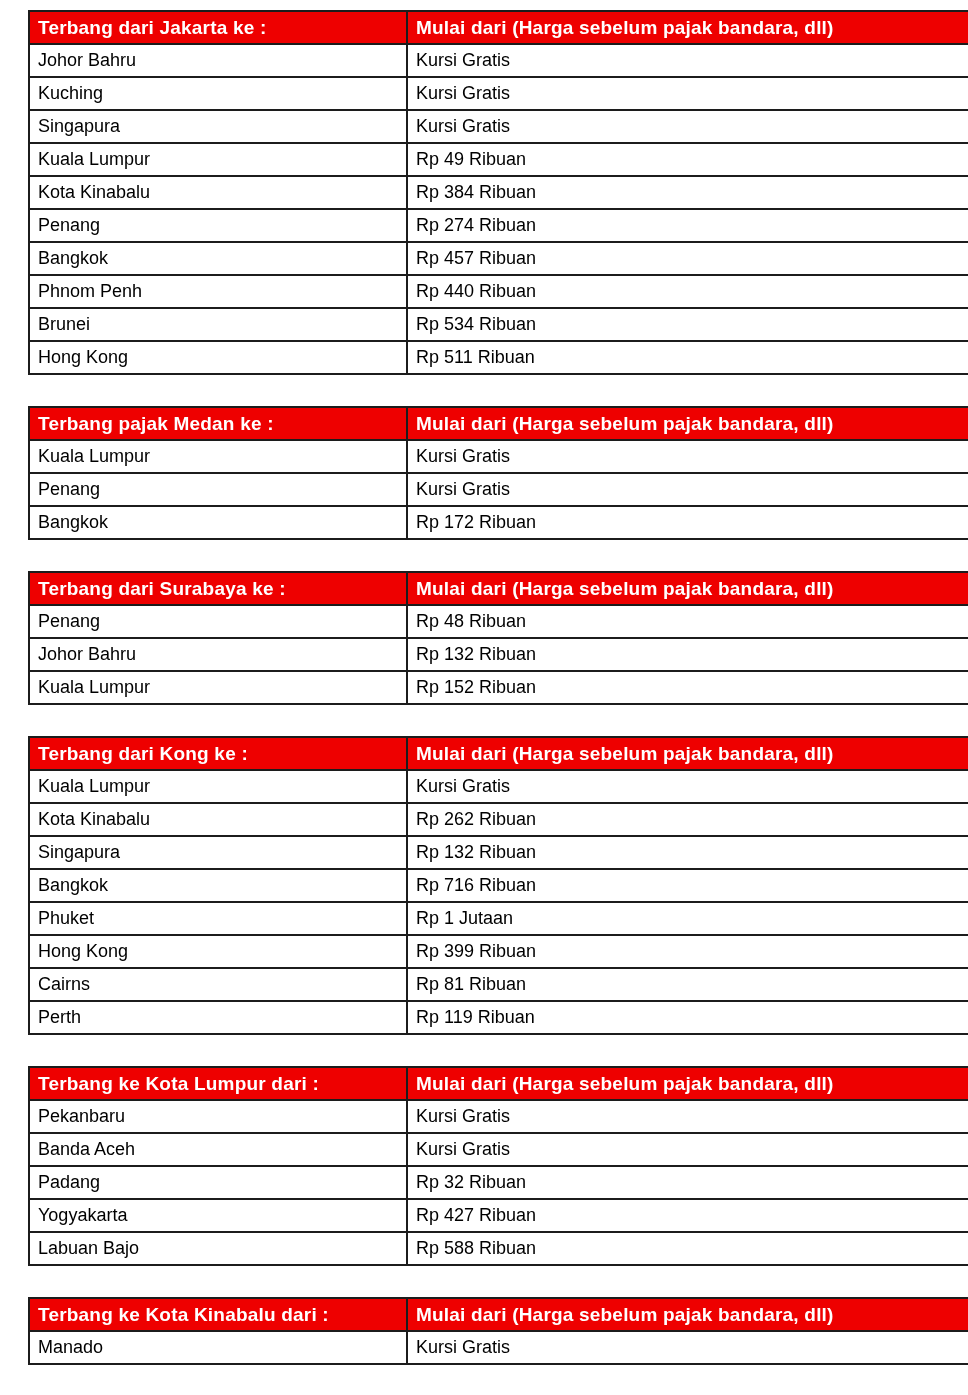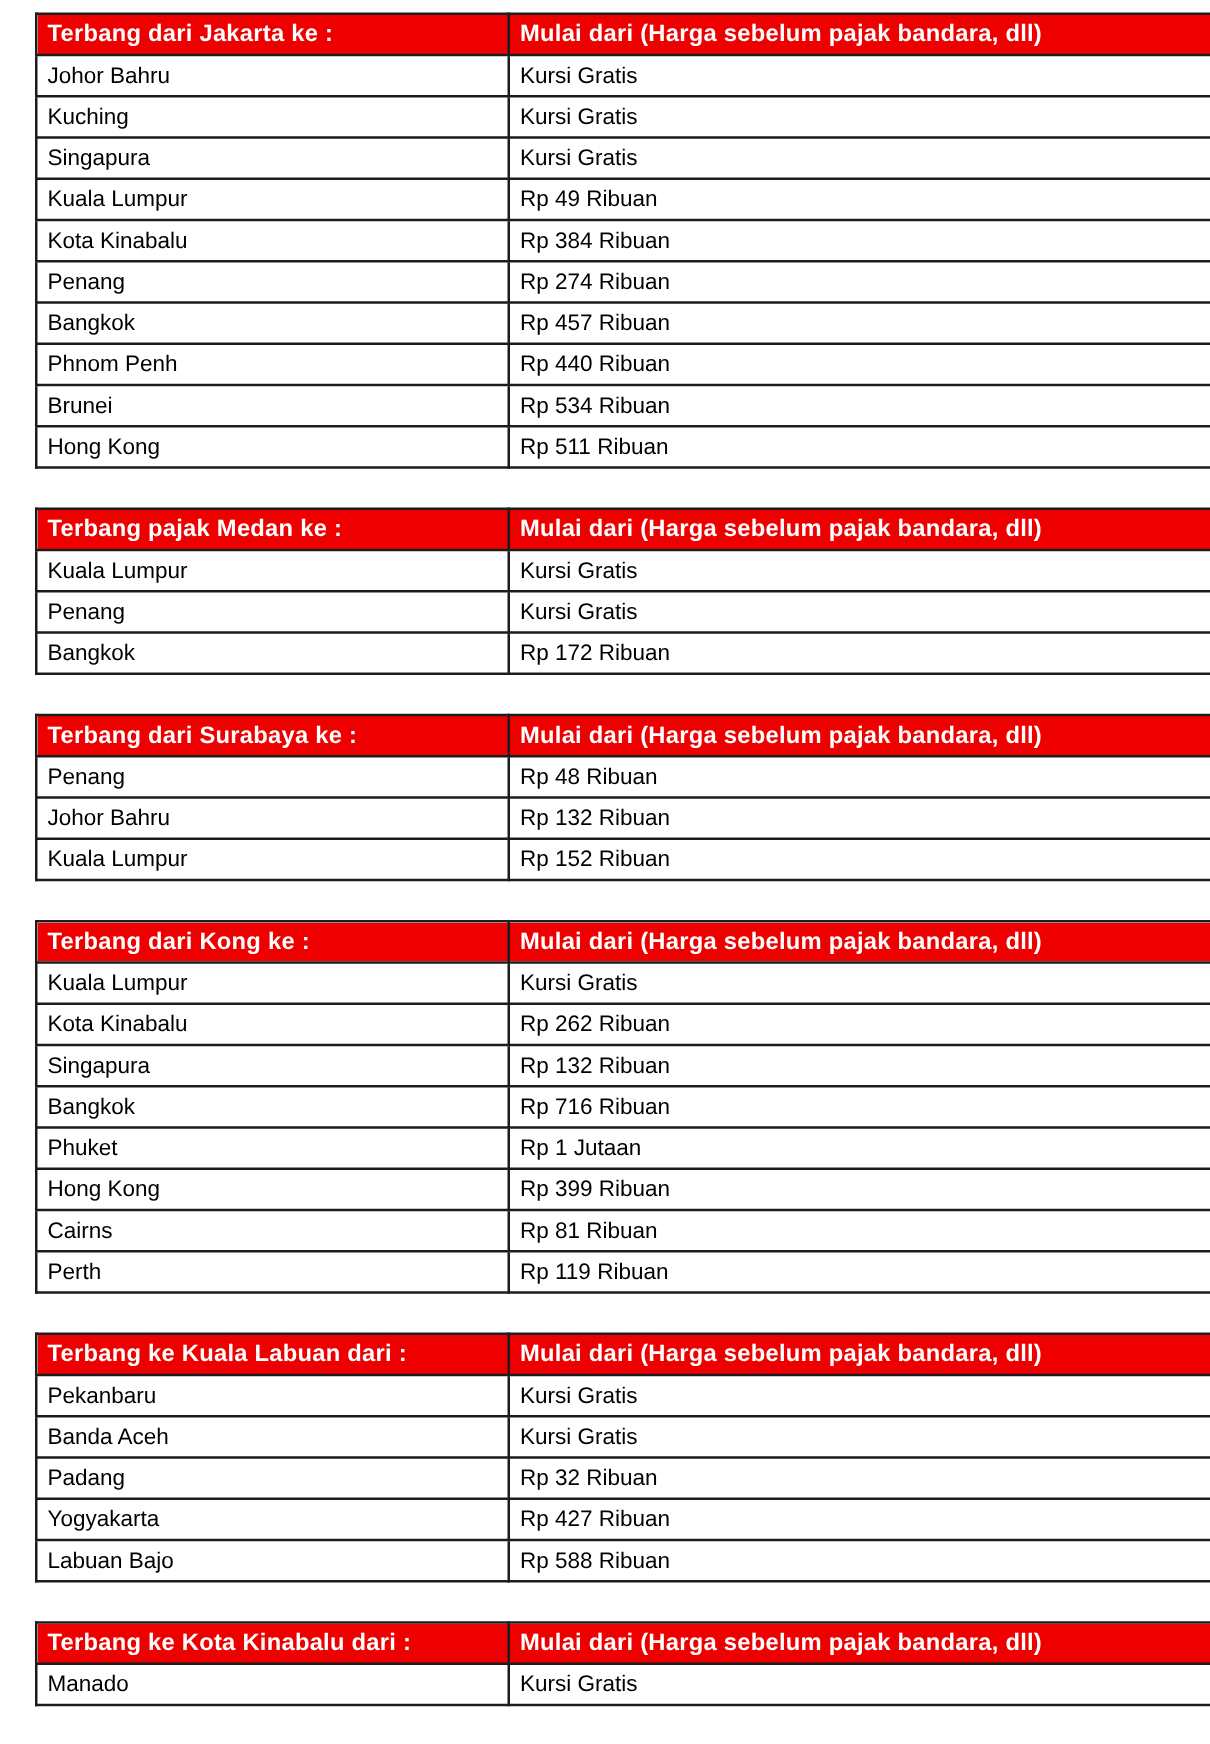--- a/index.html
+++ b/index.html
@@ -210,21 +210,21 @@
         </tbody>
   </table>
 
   <table class="price-table">
     <colgroup>
       <col class="origin-col">
       <col class="price-col">
     </colgroup>
     <thead>
       <tr>
-        <th class="origin-header">Terbang ke Kuala Labuan dari :</th>
+        <th class="origin-header">Terbang ke Kota Lumpur dari :</th>
         <th class="price-header">Mulai dari (Harga sebelum pajak bandara, dll)</th>
       </tr>
     </thead>
     <tbody>
           <tr>
             <td>Pekanbaru</td>
             <td>Kursi Gratis</td>
           </tr>
           <tr>
             <td>Banda Aceh</td>

